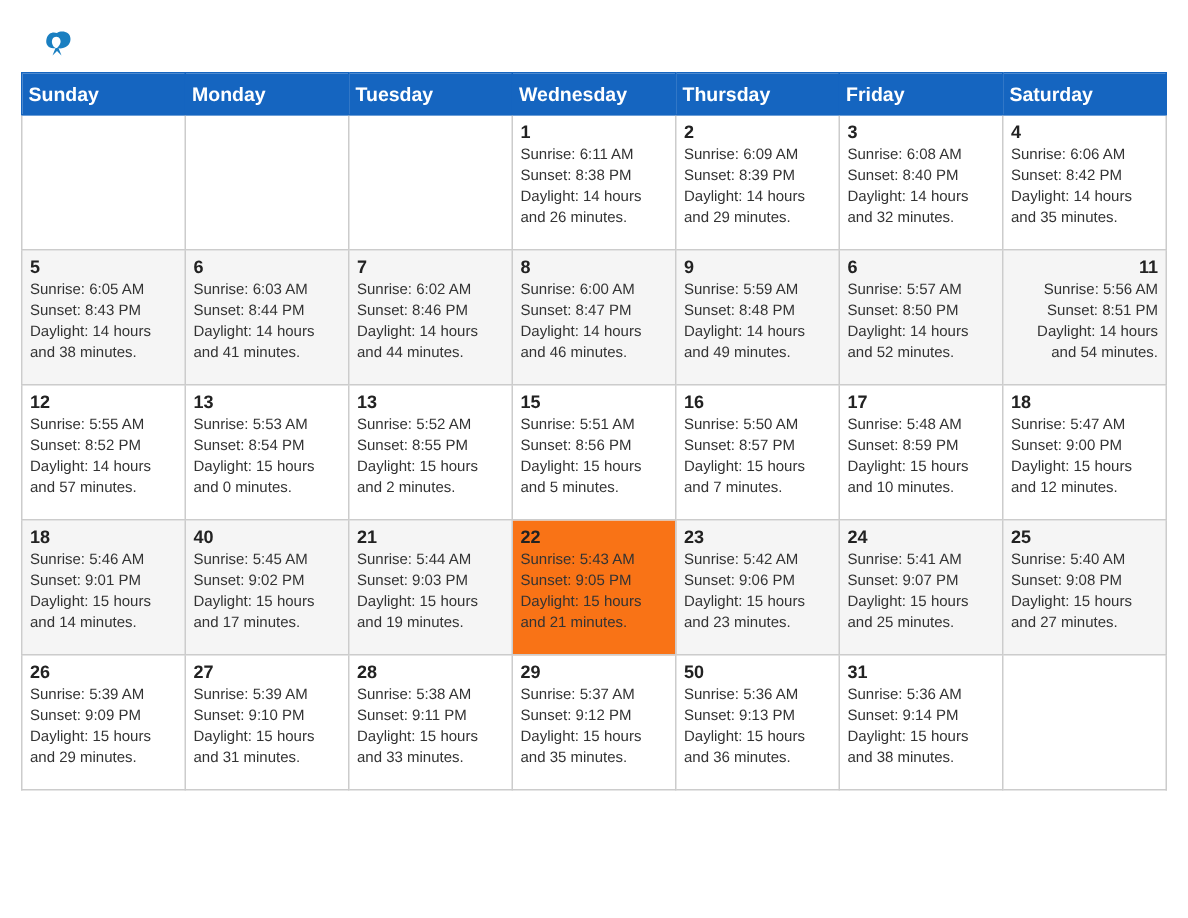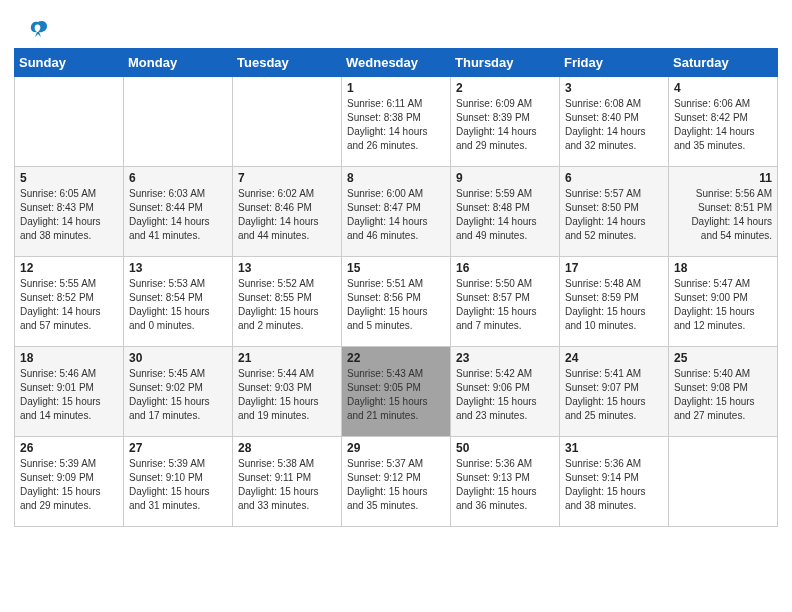--- a/index.html
+++ b/index.html
@@ -191,28 +191,28 @@
             <span class="day-number">18</span>
             <div class="day-info">Sunrise: 5:47 AM<br>Sunset: 9:00 PM<br>Daylight: 15 hours<br>and 12 minutes.</div>
           </td>
         </tr>
         <tr>
           <td style="background: rgb(245, 245, 245);">
             <span class="day-number">18</span>
             <div class="day-info">Sunrise: 5:46 AM<br>Sunset: 9:01 PM<br>Daylight: 15 hours<br>and 14 minutes.</div>
           </td>
           <td style="background: rgb(245, 245, 245);">
-            <span class="day-number">30</span>
+            <span class="day-number">40</span>
             <div class="day-info">Sunrise: 5:45 AM<br>Sunset: 9:02 PM<br>Daylight: 15 hours<br>and 17 minutes.</div>
           </td>
           <td style="background: rgb(245, 245, 245); margin-left: 12px;">
             <span class="day-number">21</span>
             <div class="day-info">Sunrise: 5:44 AM<br>Sunset: 9:03 PM<br>Daylight: 15 hours<br>and 19 minutes.</div>
           </td>
-          <td style="background: #a3a3a3;">
+          <td style="background: #f97316;">
             <span class="day-number">22</span>
             <div class="day-info">Sunrise: 5:43 AM<br>Sunset: 9:05 PM<br>Daylight: 15 hours<br>and 21 minutes.</div>
           </td>
           <td style="background: rgb(245, 245, 245); margin-left: 27px;">
             <span class="day-number">23</span>
             <div class="day-info">Sunrise: 5:42 AM<br>Sunset: 9:06 PM<br>Daylight: 15 hours<br>and 23 minutes.</div>
           </td>
           <td style="background: rgb(245, 245, 245);">
             <span class="day-number">24</span>
             <div class="day-info">Sunrise: 5:41 AM<br>Sunset: 9:07 PM<br>Daylight: 15 hours<br>and 25 minutes.</div>

